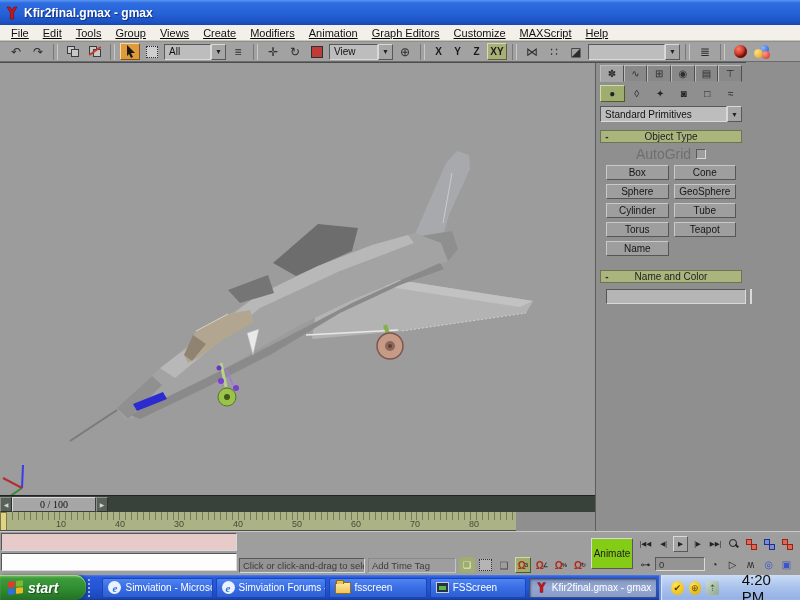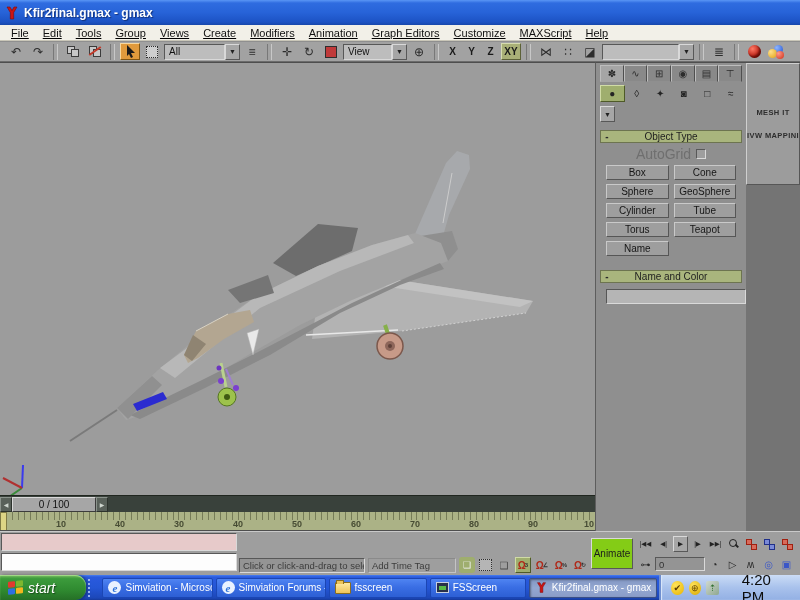--- a/index.html
+++ b/index.html
@@ -69,25 +69,25 @@
   .autogrid-label{color:#6f6f6f;font-size:14px;}
   .checkbox{width:10px;height:10px;background:#9e9e9e;border:1px solid;border-color:#585858 #d9d9d9 #d9d9d9 #585858;box-sizing:border-box;}
   .obj-grid{display:grid;grid-template-columns:1fr 1fr;gap:4px 5px;padding:0 6px;}
   .obj-btn{height:15px;display:flex;align-items:center;justify-content:center;font-size:10px;color:#161616;
     background:#9e9e9e;border:1px solid;border-color:#c9c9c9 #565656 #565656 #c9c9c9;box-sizing:border-box;}
   .name-row{display:flex;align-items:center;gap:4px;padding:2px 6px;}
   .name-input{flex:1;height:15px;background:#b5b5b5;border:1px solid;border-color:#565656 #d9d9d9 #d9d9d9 #565656;
     box-sizing:border-box;font-size:10px;padding:0 3px;color:#111;font-family:"Liberation Sans",sans-serif;}
   .color-swatch{width:15px;height:15px;background:#000;border:1px solid #d9d9d9;box-sizing:border-box;}
   
-  .timeslider{position:absolute;top:495px;left:0;width:595px;height:17px;background:#39413b;display:flex;align-items:center;box-sizing:border-box;border-top:1px solid #20261f;}
+  .timeslider{position:absolute;top:495px;left:0;width:595px;height:17px;background:#39413b;display:flex;align-items:center;box-sizing:border-box;border-top:1px solid #20261f;font-family:Liberation Serif, serif;}
   .ts-arrow{width:12px;height:15px;display:flex;align-items:center;justify-content:center;color:#cfd6cf;font-size:8px;background:#59615a;border:1px solid;border-color:#8b938c #2c322c #2c322c #8b938c;box-sizing:border-box;}
   .ts-handle{width:84px;height:15px;display:flex;align-items:center;justify-content:center;font-size:10px;color:#111;
     background:#a6a6a6;border:1px solid;border-color:#d9d9d9 #3c3c3c #3c3c3c #d9d9d9;box-sizing:border-box;}
-  .ruler{position:absolute;top:512px;left:0;width:595px;height:19px;background:#abb286;border-bottom:1px solid #4e4e4e;box-sizing:border-box;overflow:hidden;font-weight:bold;}
+  .ruler{position:absolute;top:512px;left:0;width:516px;height:19px;background:#abb286;border-bottom:1px solid #4e4e4e;box-sizing:border-box;overflow:hidden;}
   .ruler .ticks{position:absolute;top:0;left:0;right:0;height:8px;
     background:repeating-linear-gradient(90deg,#767c58 0 1px,transparent 1px 5.95px);}
   .ruler .tick-label{position:absolute;top:7px;font-size:9px;color:#474c34;transform:translateX(-50%);}
   .ruler .marker{position:absolute;left:0;top:0;width:7px;height:19px;background:#ddd585;border:1px solid #7f7a45;box-sizing:border-box;}
   
   .statusbar{position:absolute;top:531px;left:0;width:800px;height:44px;background:#9e9e9e;border-top:1px solid #c9c9c9;box-sizing:border-box;}
   .listener{position:absolute;left:1px;top:1px;width:236px;}
   .listener>div{height:18px;border:1px solid;border-color:#585858 #d9d9d9 #d9d9d9 #585858;box-sizing:border-box;margin-bottom:2px;}
   .listener .pink{background:#e7caca;}
   .listener .white{background:#fdfdfd;}
@@ -122,21 +122,21 @@
   .zx i{position:absolute;width:6px;height:6px;border:1px solid;box-sizing:border-box;}
   .zx.red i{border-color:#a02010;background:#d86a5a;} .zx.blue i{border-color:#20308a;background:#7a8ad8;}
   .zx .p1{left:0;top:0;} .zx .p2{right:0;bottom:0;}
   .glyph-sm{font-size:10px;color:#2a2a2a;}
   
   .taskbar{position:absolute;top:575px;left:0;width:800px;height:25px;
     background:linear-gradient(180deg,#4a80f0 0%,#2a5ade 8%,#2456d6 50%,#1c47b8 92%,#163a9a 100%);display:flex;align-items:center;}
   .startbtn{width:92px;height:25px;border-radius:0 11px 11px 0;display:flex;align-items:center;gap:5px;padding-left:8px;box-sizing:border-box;
     background:linear-gradient(180deg,#74bb5c 0%,#3c9b3c 15%,#2f8a30 60%,#256f26 100%);
     box-shadow:inset 0 1px 1px #a8dc8e, 2px 0 3px rgba(0,0,0,.35);}
-  .startbtn .start-text{color:#fff;font-weight:normal;font-style:italic;font-size:14px;text-shadow:1px 1px 1px #1d4d1d;}
+  .startbtn .start-text{color:#fff;font-weight:bold;font-style:italic;font-size:14px;text-shadow:1px 1px 1px #1d4d1d;}
   .winflag{width:15px;height:14px;display:grid;grid-template-columns:7px 7px;grid-template-rows:6px 6px;gap:1px;transform:skewY(-6deg);}
   .winflag i{border-radius:1px;} .winflag .f1{background:#e23a2e;} .winflag .f2{background:#7db72f;}
   .winflag .f3{background:#2e6fe2;} .winflag .f4{background:#f3b61f;}
   .ql-sep{width:10px;height:18px;margin:0 2px;border-left:2px dotted #9ab4f0;}
   .task{height:20px;margin:0 1.5px;border-radius:2px;display:flex;align-items:center;gap:4px;padding:0 5px;box-sizing:border-box;
     background:linear-gradient(180deg,#4f84f2 0%,#3a6ee4 45%,#2d5fd4 100%);border:1px solid #1b46b4;
     color:#fff;font-size:10px;white-space:nowrap;overflow:hidden;}
   .task.active{background:linear-gradient(180deg,#8296c2 0%,#93a7d1 50%,#8a9cc8 100%);border-color:#3a4f86;box-shadow:inset 1px 1px 2px rgba(0,0,0,.35);}
   .ie-icon{width:13px;height:13px;border-radius:50%;background:#eaf2ff;color:#2a6fd8;font-weight:bold;font-style:italic;
     font-family:"Liberation Serif",serif;font-size:11px;display:flex;align-items:center;justify-content:center;flex:0 0 auto;}
@@ -196,21 +196,21 @@
       </span>
     <span class="tb-sep"></span>
     <span class="tb-btn active-orange">
       <svg width="11" height="13" viewBox="0 0 11 13">
           <path d="M2 0 L10 8 L6 8 L8 12 L6 13 L4 9 L2 11 Z" fill="#1a1a1a"></path>
         </svg>
     </span>
     <span class="tb-btn">
         <span class="icon-region"></span>
       </span>
-    <span class="dd" style="width:76px">
+    <span class="dd" style="width:62px">
       <span class="dd-text" style="flex:1">All</span>
       <span class="dd-btn">▼</span>
     </span>
     <span class="tb-btn">≡</span>
     <span class="tb-sep"></span>
     <span class="tb-btn">✛</span>
     <span class="tb-btn">↻</span>
     <span class="tb-btn">
         <span class="icon-scale"></span>
       </span>
@@ -312,20 +312,21 @@
     </div>
     <div class="cp-subcats">
       <span class="cp-subcat active">●</span>
       <span class="cp-subcat">◊</span>
       <span class="cp-subcat">✦</span>
       <span class="cp-subcat">◙</span>
       <span class="cp-subcat">□</span>
       <span class="cp-subcat">≈</span>
     </div>
     <div class="dd cp-dd">
+      <span class="dd-text">Standard Primitives</span>
       <span class="dd-btn">▼</span>
     </div>
 
     <div class="rollout-hd">
       <span class="minus">-</span>
       <span class="hd-text">Object Type</span>
     </div>
     <div class="autogrid-row">
       <span class="autogrid-label">AutoGrid</span>
       <span class="checkbox"></span>
@@ -345,26 +346,20 @@
     <div class="rollout-hd" style="margin-top:14px">
       <span class="minus">-</span>
       <span class="hd-text">Name and Color</span>
     </div>
     <div class="name-row">
       <input class="name-input" value="" style="">
       <span class="color-swatch"></span>
     </div>
   </div>
 
-  <div class="rightstrip">
-    <div class="sidepanel">
-      <span class="side-btn">MESH IT</span>
-      <span class="side-btn">IVW MAPPINI</span>
-    </div>
-  </div>
 
   <div class="timeslider">
     <span class="ts-arrow" style="font-size:6px">◀</span>
     <span class="ts-handle">0 / 100</span>
     <span class="ts-arrow" style="font-size:6px">▶</span>
   </div>
 
   <div class="ruler">
     <div class="ticks"></div>
     <span class="tick-label" style="left:61px">10</span>

